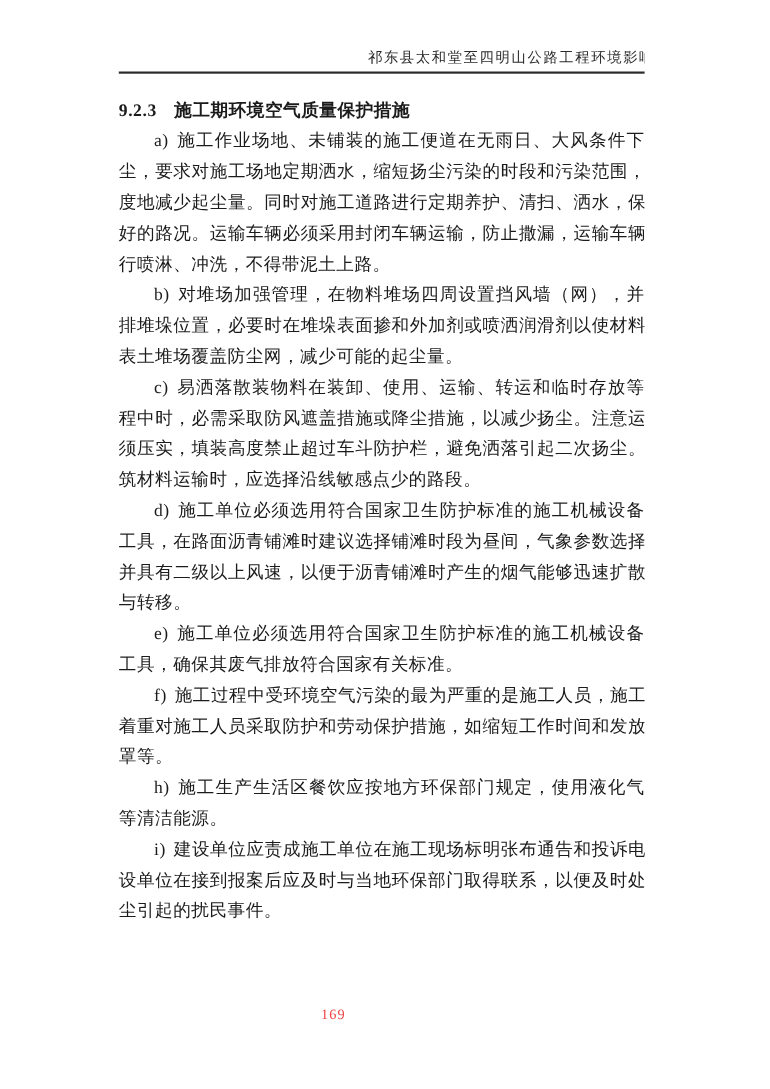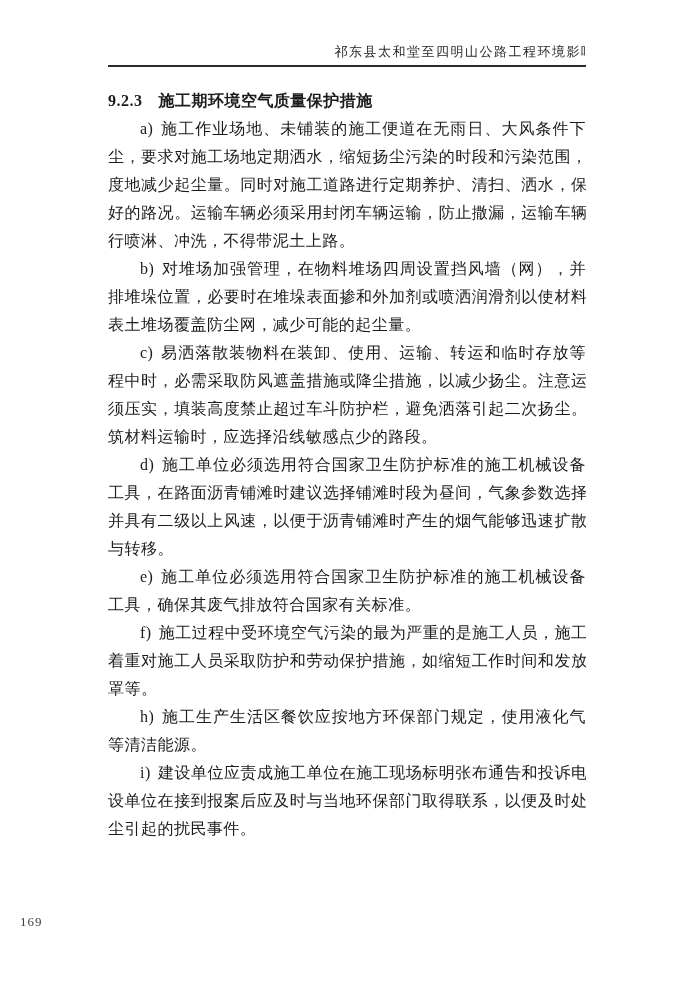--- a/index.html
+++ b/index.html
@@ -57,23 +57,24 @@
     letter-spacing: 0.5px;
   }
   .item-label {
     margin-right: 0.45em;
   }
   .page-footer {
     position: absolute;
     left: 0;
     right: 0;
     top: 914px;
+    text-align: center;
     font-size: 13px;
     letter-spacing: 1px;
-    color: #404040;
+    color: #ef4444;
   }
 </style>
 </head>
 <body>
 
 <div class="page">
 
   <div class="page-header">
     <span>祁东县太和堂至四明山公路工程环境影响报告书</span>
   </div>

